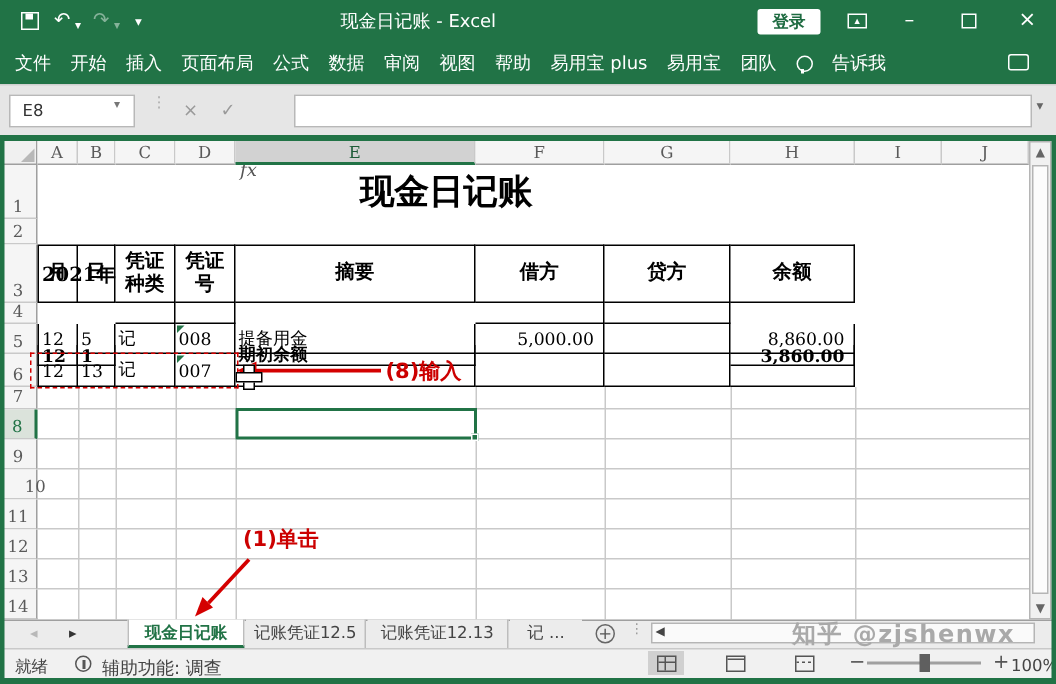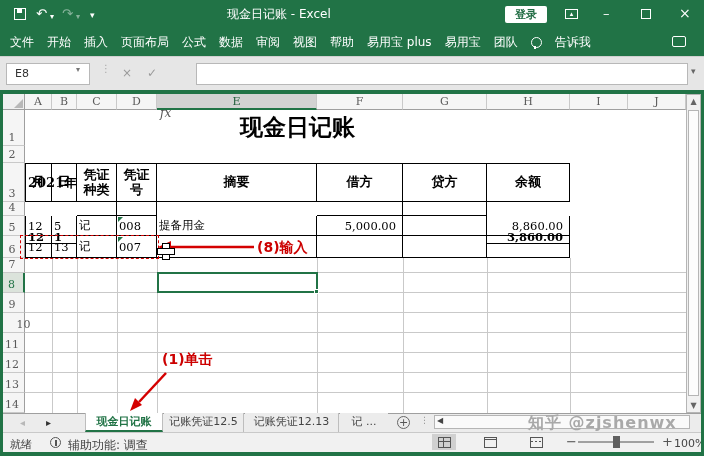--- a/index.html
+++ b/index.html
@@ -186,20 +186,21 @@
       <span class="wrapnarrow">凭证号</span>
     </div>
   <div class="abs tc hd serif" style="left:317px;top:163px;width:86px;height:39px;border-top:1.5px solid #000;">借方</div>
   <div class="abs tc hd serif" style="left:487px;top:163px;width:83px;height:39px;border-top:1.5px solid #000;border-right:1.5px solid #000;">余额</div>
   <div class="abs tc hd serif" style="left:403px;top:163px;width:84px;height:39px;border-top:1.5px solid #000;">贷方</div>
 
   <div class="abs tc serif b" style="left:25px;top:202px;width:27px;height:14px;border-left:1.5px solid #000;">12</div>
   <div class="abs tc serif b" style="left:52px;top:202px;width:25px;height:14px;">1</div>
   <div class="abs tc serif" style="left:77px;top:202px;width:40px;height:14px;"></div>
   <div class="abs tc serif" style="left:117px;top:202px;width:40px;height:14px;"></div>
+  <div class="abs tc serif b" style="left:157px;top:202px;width:160px;height:14px;">期初余额</div>
   <div class="abs tc serif" style="left:317px;top:202px;width:86px;height:14px;"></div>
   <div class="abs tc serif" style="left:403px;top:202px;width:84px;height:14px;"></div>
   <div class="abs tc serif num b" style="left:487px;top:202px;width:83px;height:14px;border-right:1.5px solid #000;">3,860.00</div>
 
   <div class="abs tc serif" style="left:25px;top:216px;width:27px;height:20px;border-left:1.5px solid #000;">12</div>
   <div class="abs tc serif" style="left:52px;top:216px;width:25px;height:20px;">5</div>
   <div class="abs tc serif" style="left:77px;top:216px;width:40px;height:20px;">记</div>
   <div class="abs tc serif" style="left:117px;top:216px;width:40px;height:20px;">008</div>
   <div class="abs tc serif" style="left:157px;top:216px;width:160px;height:20px;">提备用金</div>
   <div class="abs tc serif num" style="left:317px;top:216px;width:86px;height:20px;">5,000.00</div>

